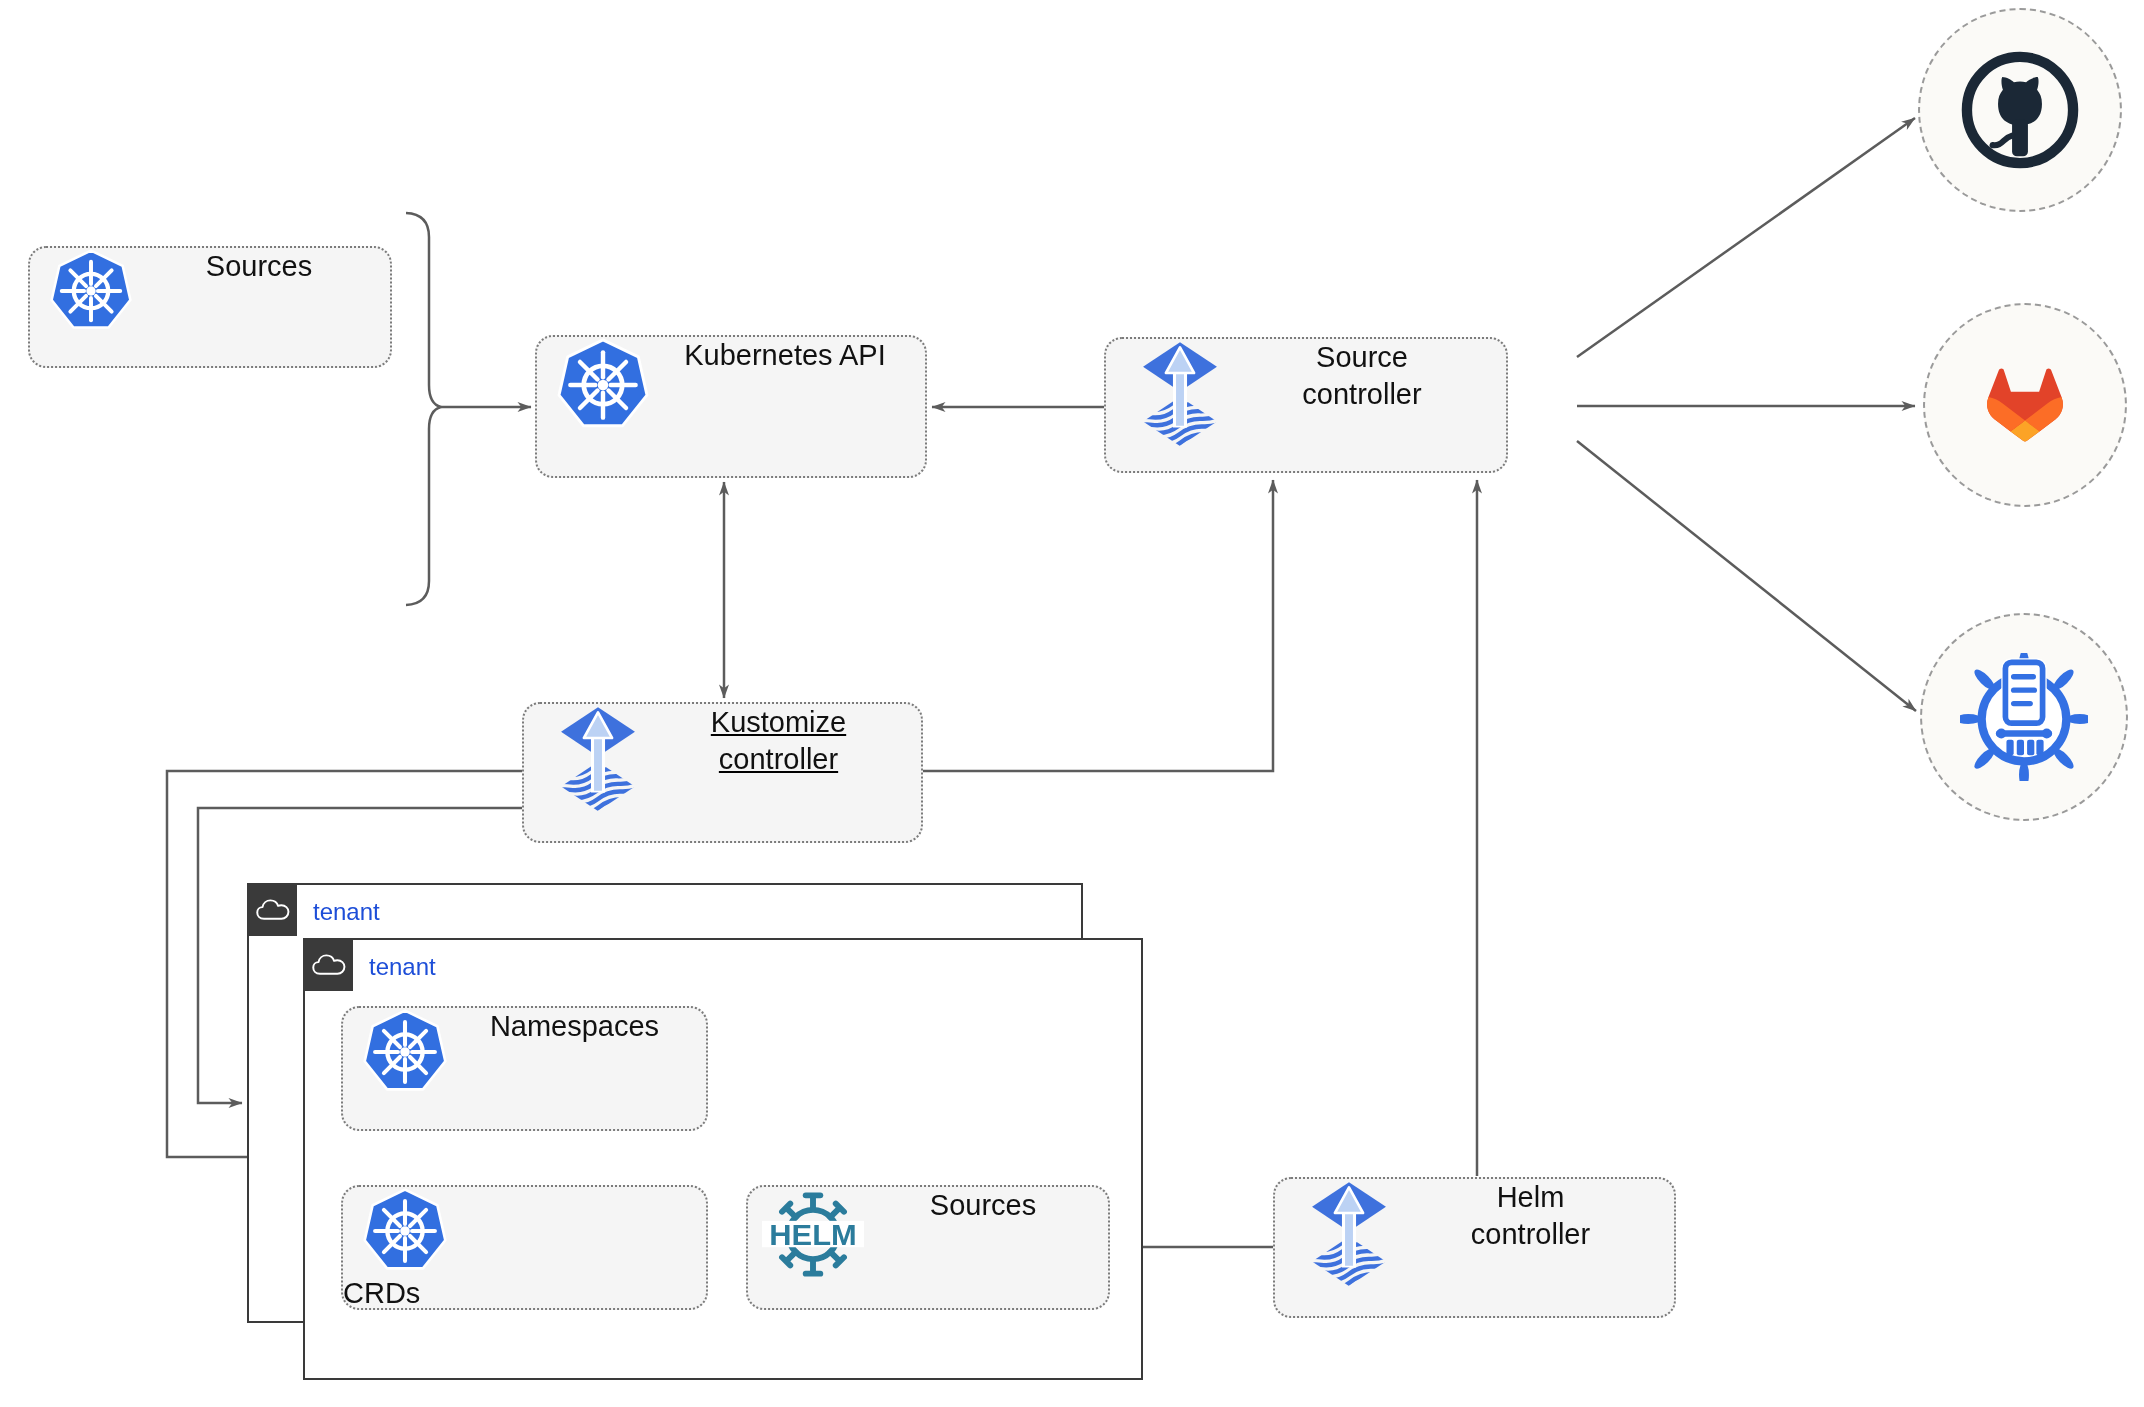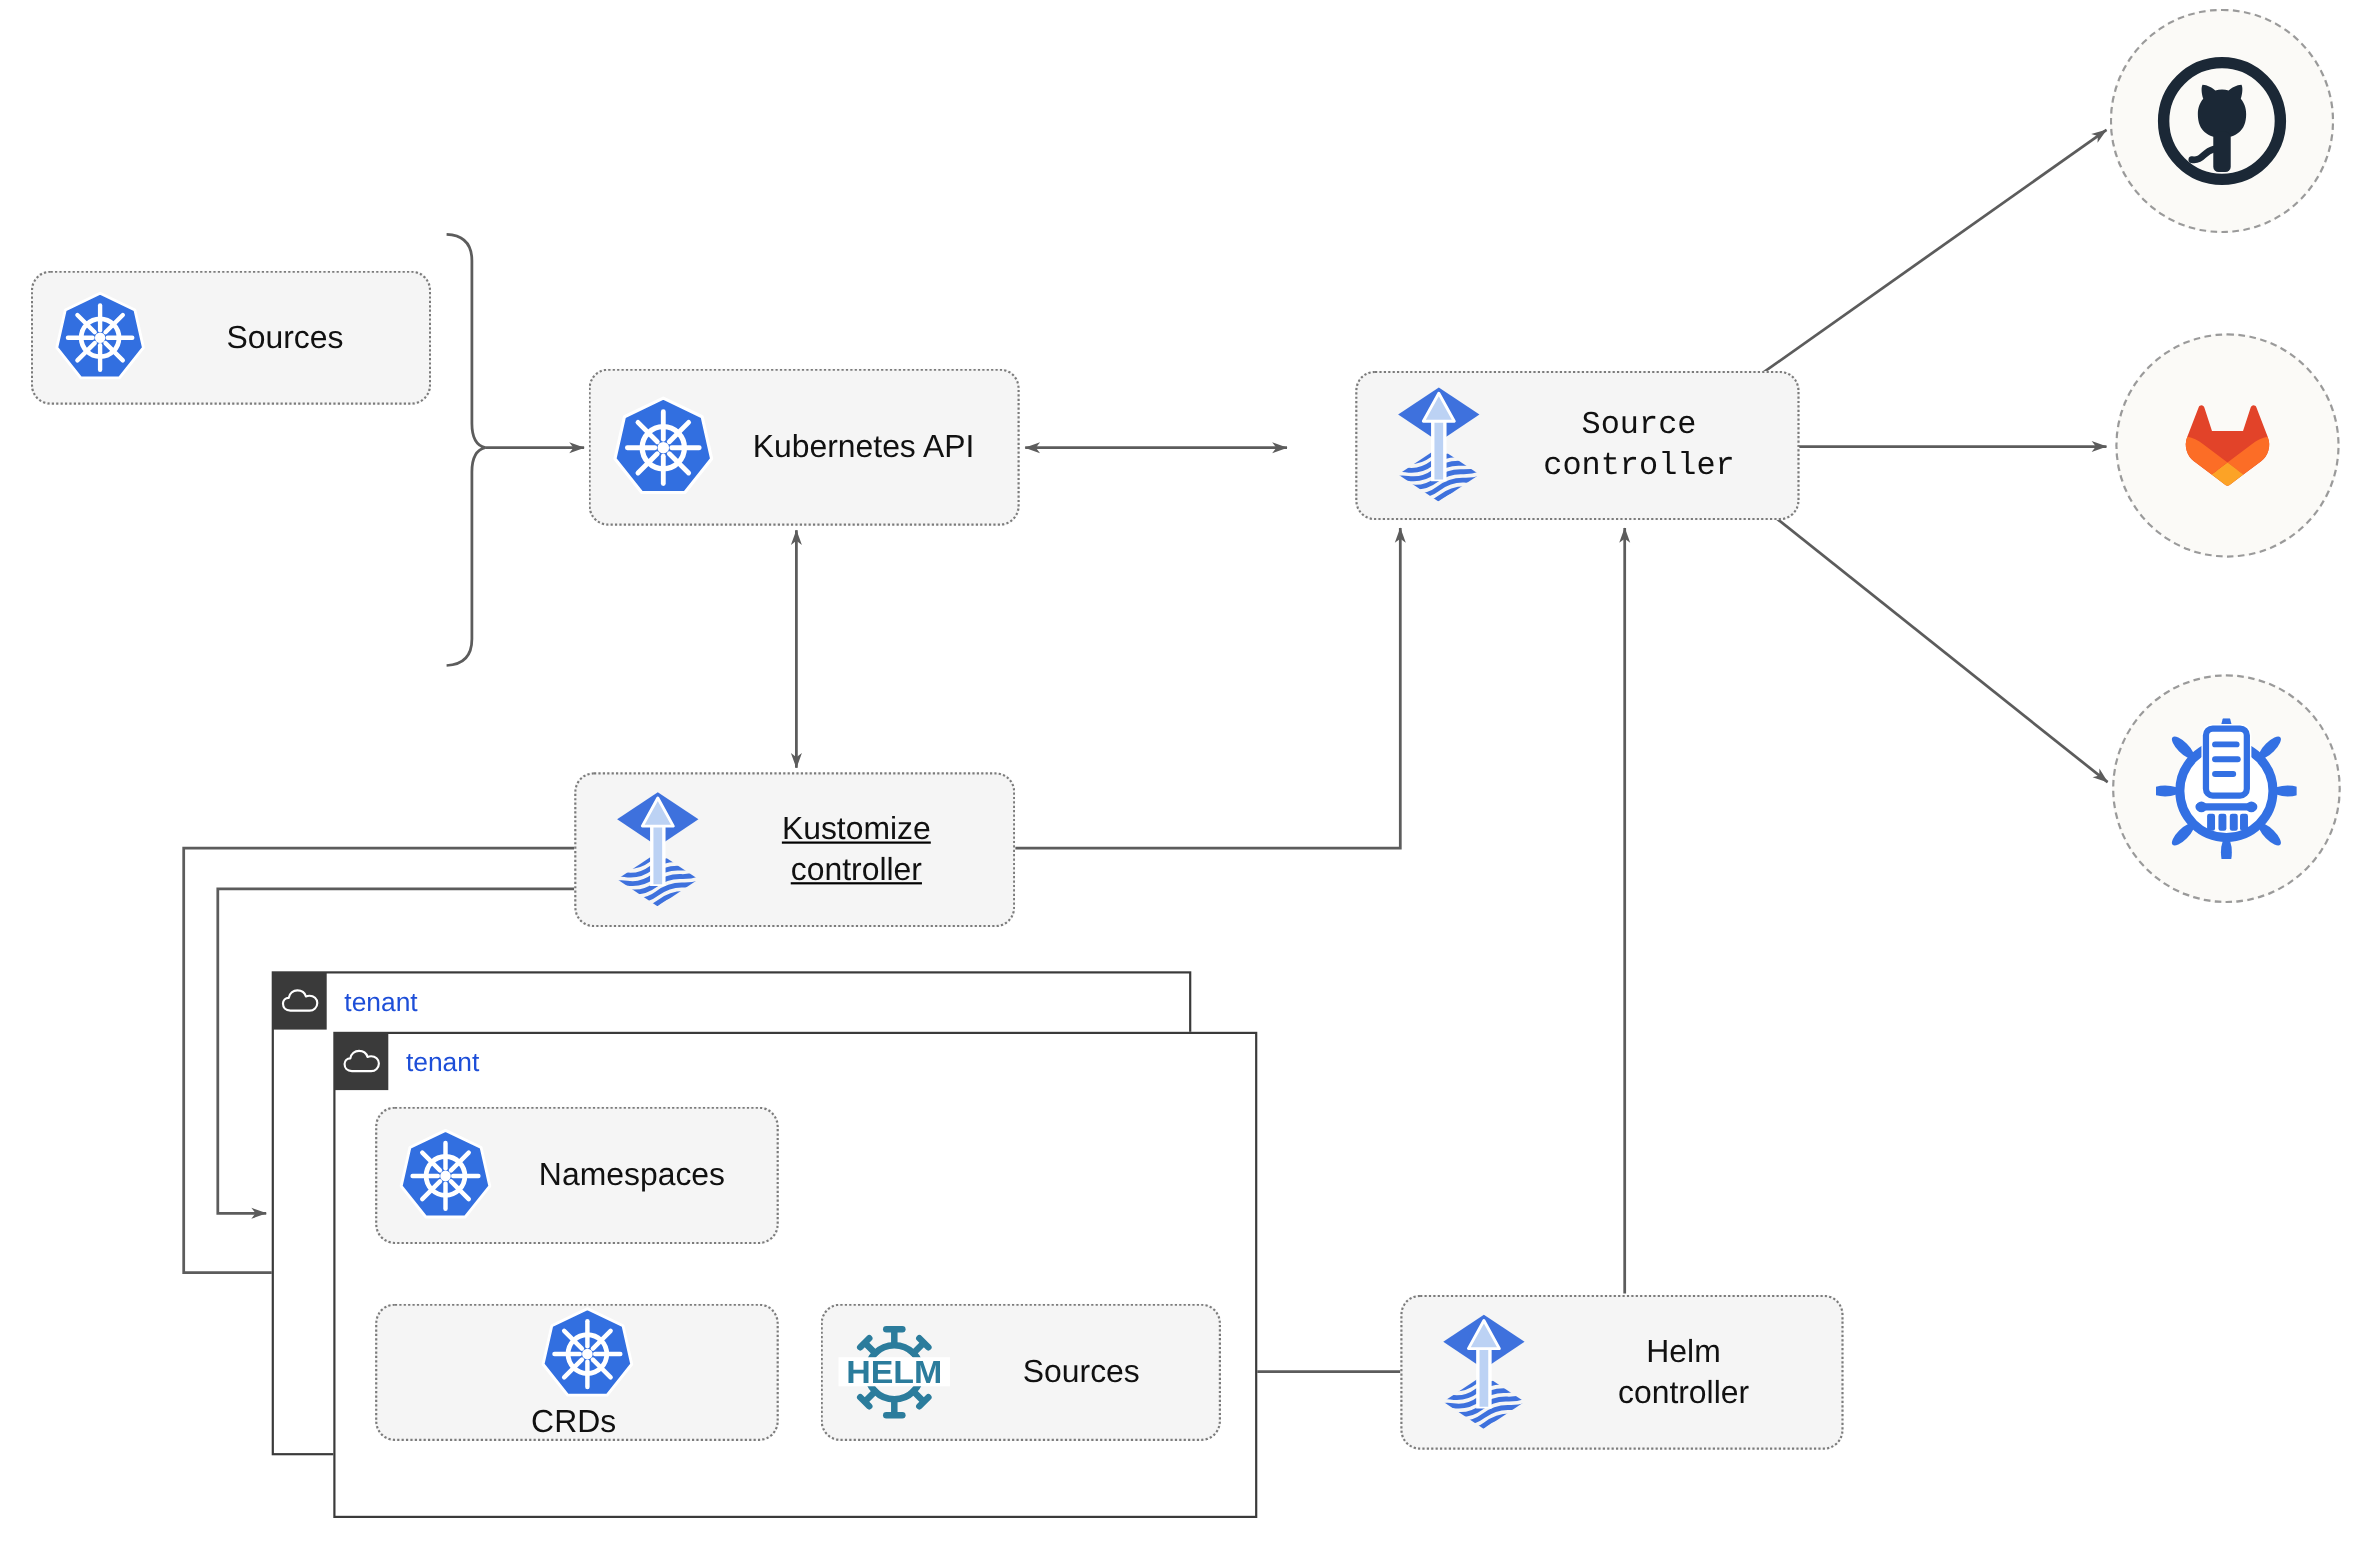--- a/index.html
+++ b/index.html
@@ -3,21 +3,21 @@
 <meta charset="utf-8">
 <style>
   html,body{margin:0;padding:0;background:#ffffff;}
   #canvas{
     position:relative;width:2144px;height:1407px;background:#ffffff;
     font-family:"Liberation Sans","DejaVu Sans",sans-serif;overflow:hidden;
   }
   #connectors{position:absolute;left:0;top:0;width:2144px;height:1407px;}
   .dotted-node{
     position:absolute;background:#f5f5f5;border:2px dotted #7b7b7b;border-radius:18px;
-    display:flex;align-items:center;box-sizing:border-box;
+    display:flex;align-items:flex-start;box-sizing:border-box;
   }
   .node-label{
     flex:1;text-align:center;font-size:29px;color:#111;line-height:37px;
     white-space:pre-line;padding-right:6px;
   }
   .node-icon{flex:0 0 auto;display:block;}
   .k8s-ic{margin-left:18px;}
   .flux-ic{margin-left:30px;}
   .helm-ic{margin-left:14px;}
   .tenant-box{
@@ -207,21 +207,21 @@
   </div>
 
 
   <div class="dotted-node" style="left:535px;top:335px;width:392px;height:143px;">
     <svg class="node-icon k8s-ic" width="96" height="96" viewBox="0 0 100 100">
         <use href="#sym-k8s"></use>
       </svg>
     <div class="node-label">Kubernetes API</div>
   </div>
 
-  <div class="dotted-node" style="left:1232px;top:337px;width:404px;height:136px;font-family:Liberation Mono, monospace;">
+  <div class="dotted-node" style="left:1104px;top:337px;width:404px;height:136px;">
     <svg class="node-icon flux-ic" width="88" height="112" viewBox="0 0 100 124">
         <use href="#sym-flux"></use>
       </svg>
     <div class="node-label">Source
 controller</div>
   </div>
 
   <div class="dotted-node" style="left:522px;top:702px;width:401px;height:141px;text-decoration:underline;">
     <svg class="node-icon flux-ic" width="88" height="112" viewBox="0 0 100 124">
         <use href="#sym-flux"></use>

